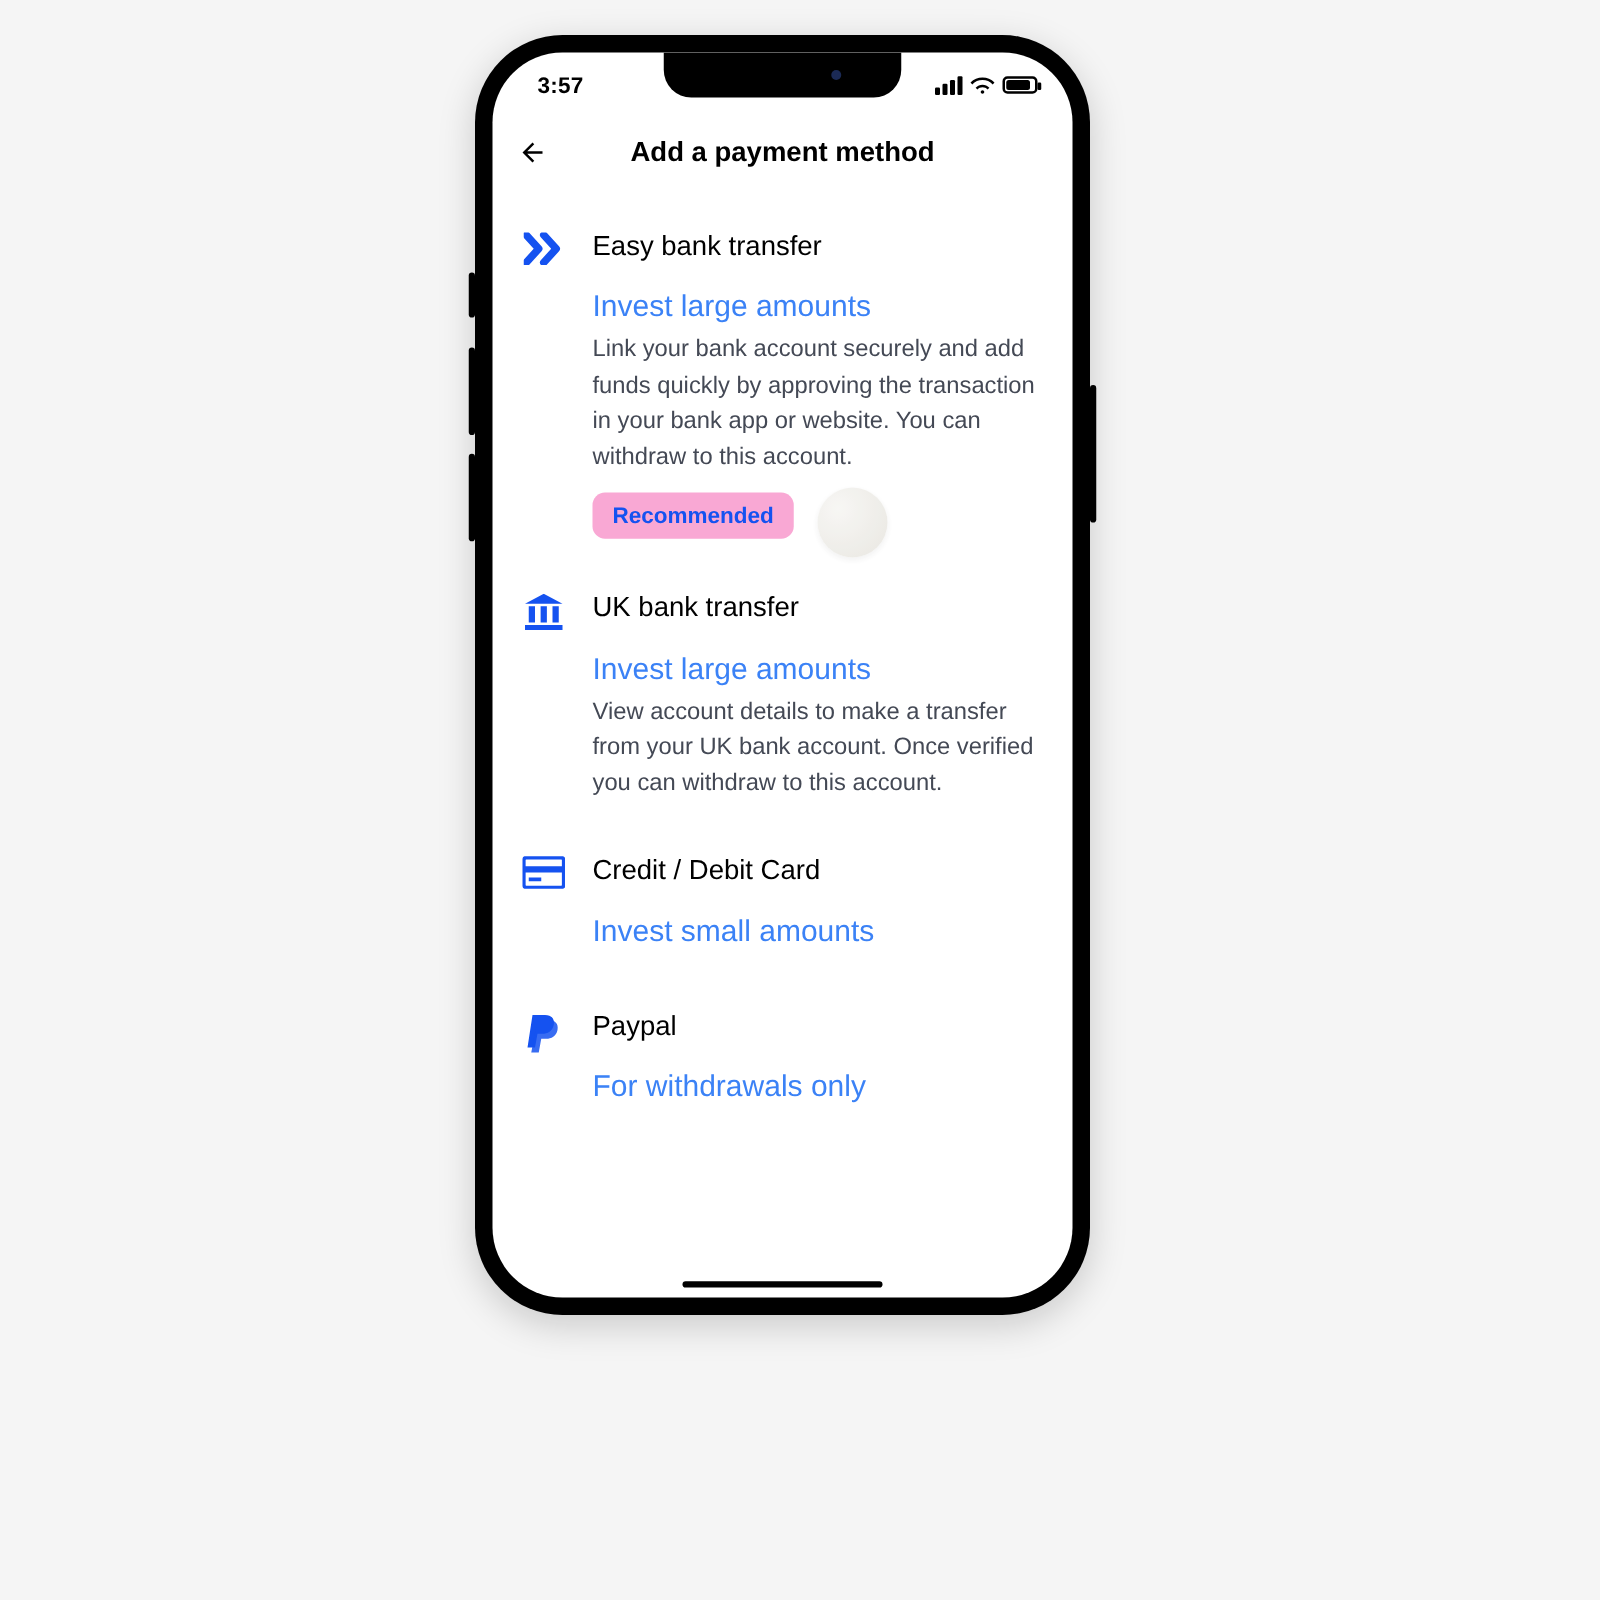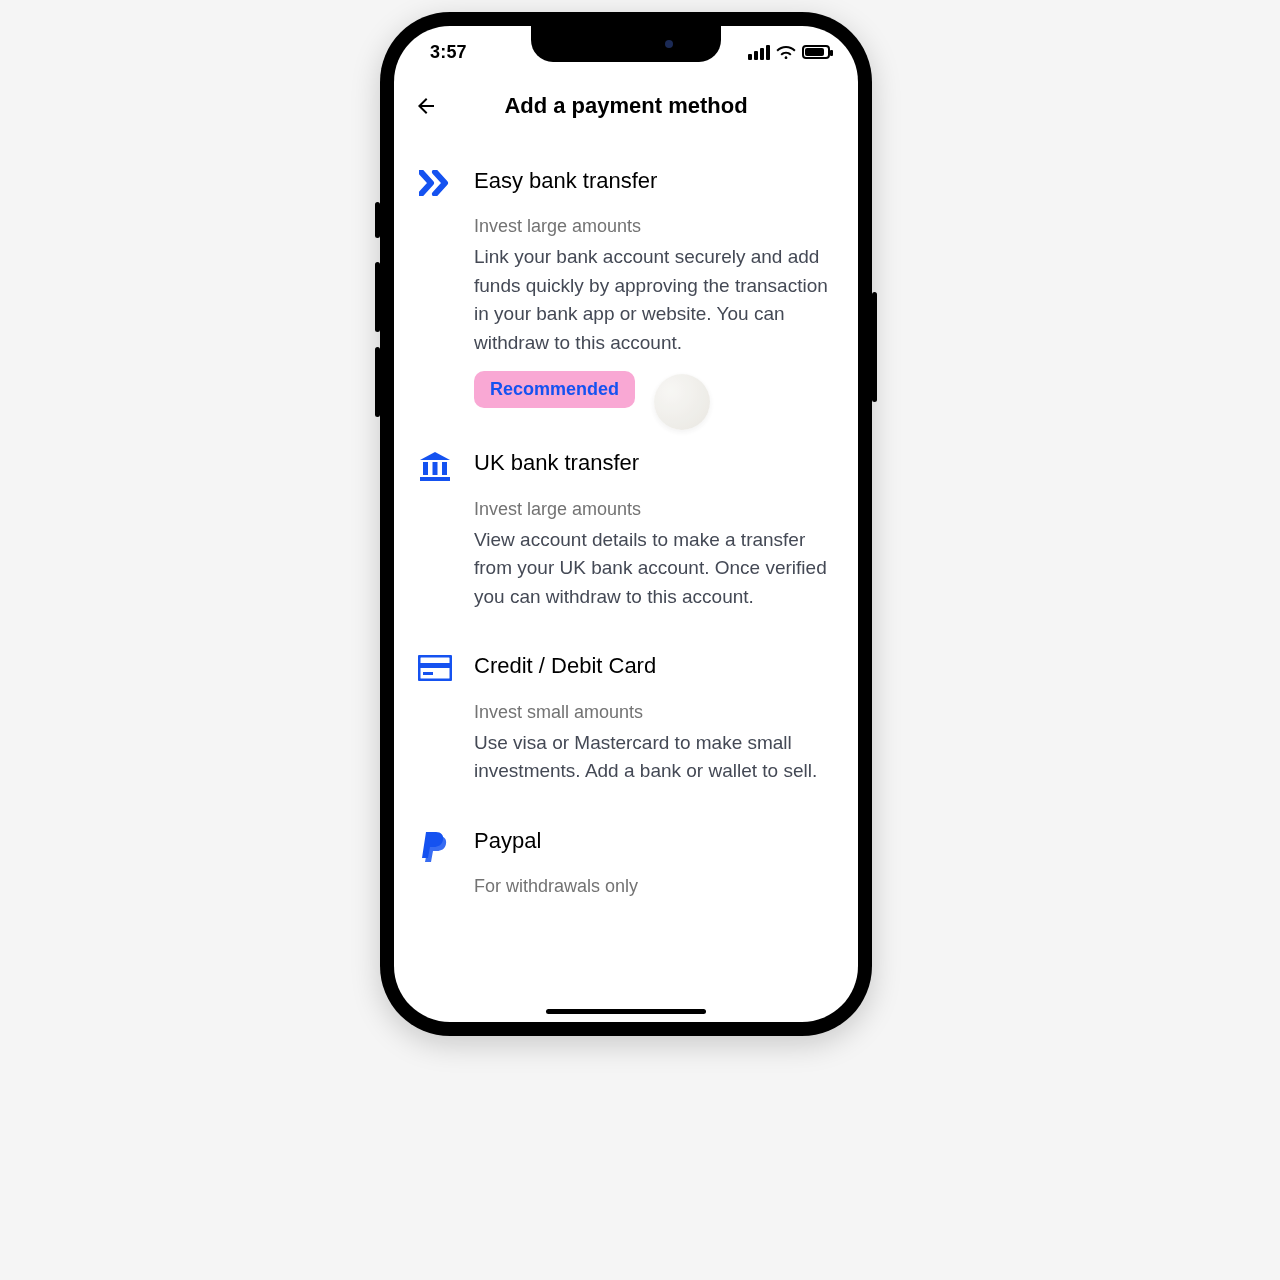--- a/index.html
+++ b/index.html
@@ -9,21 +9,21 @@
     background: #f5f5f5;
     font-family: -apple-system, BlinkMacSystemFont, "Segoe UI", Helvetica, Arial, sans-serif;
     overflow: hidden;
   }
   .stage {
     width: 1252px;
     height: 1280px;
     display: flex;
     align-items: flex-start;
     justify-content: center;
-    padding-top: 12px;
+    padding-top: 28px;
   }
   
   .phone {
     position: relative;
     width: 492px;
     height: 1024px;
     background: #000;
     border-radius: 70px;
     box-shadow: 0 8px 30px rgba(0,0,0,0.18);
   }
@@ -140,22 +140,22 @@
   }
   .method-body { flex:1; min-width:0; }
   .method-title {
     font-size: 22px;
     font-weight: 400;
     color:#000;
     line-height:1.2;
     margin-bottom:6px;
   }
   .method-subtitle {
-    font-size: 18px;
-    color:#737373;
+    font-size: 24px;
+    color:#3b82f6;
     margin-bottom:6px;
     margin-top:22px;
   }
   .method-desc {
     font-size: 19px;
     line-height: 1.5;
     color:#444955;
   }
   .badge {
     display:inline-block;
@@ -265,21 +265,20 @@
           <div class="method-icon">
             <svg width="34" height="26" viewBox="0 0 34 26">
               <rect x="1" y="1" width="32" height="24" rx="2" fill="none" stroke="#1552F0" stroke-width="3"></rect>
               <rect x="1" y="8" width="32" height="5" fill="#1552F0"></rect>
               <rect x="5" y="17" width="10" height="3" fill="#1552F0"></rect>
             </svg>
           </div>
           <div class="method-body">
             <div class="method-title">Credit / Debit Card</div>
             <div class="method-subtitle">Invest small amounts</div>
-            <div class="method-desc">Use visa or Mastercard to make small investments. Add a bank or wallet to sell.</div>
           </div>
         </div>
 
         <div class="method-item">
           <div class="method-icon">
             <svg width="30" height="34" viewBox="0 0 30 34">
               <path d="M6 2h10c5 0 8 3 7 8-1 5-5 7-9 7h-4l-2 11H2L6 2z" fill="#1552F0"></path>
               <path d="M10 6h9c5 0 8 3 7 8-1 5-5 7-9 7h-4l-2 11H5l5-26z" fill="#1552F0" opacity="0.85"></path>
             </svg>
           </div>

